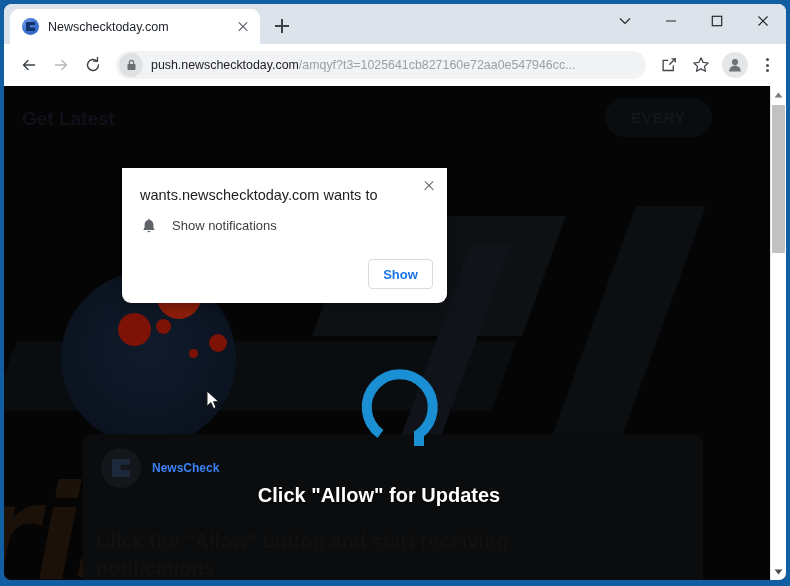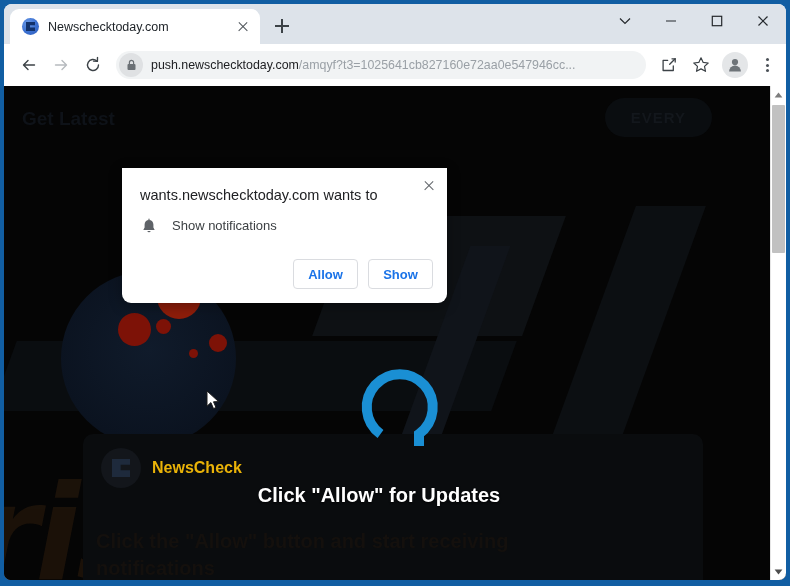--- a/index.html
+++ b/index.html
@@ -247,21 +247,21 @@
     background: #13161b;
     position: relative;
   }
   #news-logo::after {
     content: "";
     position: absolute; left: 11px; top: 11px;
     width: 18px; height: 18px;
     background: #1e2a3c;
     clip-path: polygon(0 0,100% 0,100% 32%,48% 32%,48% 62%,100% 62%,100% 100%,0 100%);
   }
-  #news-name { color: #eab308; font-size: 16px; font-weight: bold; }
+  #news-name { color: #3b82f6; font-size: 12px; font-weight: bold; }
 
   #headline {
     position: absolute; left: 92px; top: 442px;
     width: 520px;
     color: #14100d;
     font-size: 20px; font-weight: bold;
     line-height: 1.35;
   }
 
   
@@ -514,21 +514,20 @@
         <span id="bell-icon">
           <svg width="18" height="18" viewBox="0 0 18 18">
             <path d="M9 2 C6.4 2 4.6 3.9 4.6 6.4 V9.6 L3.3 12 H14.7 L13.4 9.6 V6.4 C13.4 3.9 11.6 2 9 2 Z" fill="#5f6368"></path>
             <path d="M7.3 13 a1.8 1.8 0 0 0 3.4 0 Z" fill="#5f6368"></path>
             <rect x="8.4" y="0.6" width="1.2" height="1.8" rx="0.6" fill="#5f6368"></rect>
           </svg>
         </span>
         <span id="perm-option">Show notifications</span>
       </div>
       <div id="perm-actions">
-        <div class="perm-btn">Allow</div>
         <div class="perm-btn">Show</div>
       </div>
     </div>
 
     <div id="cursor">
       <svg width="16" height="22" viewBox="0 0 16 22">
         <path d="M1 1 L1 16.2 L4.9 12.6 L7.5 18.6 L10 17.5 L7.5 11.8 L12.6 11.6 Z" fill="#ffffff" stroke="#1a1a1a" stroke-width="1"></path>
       </svg>
     </div>
 

